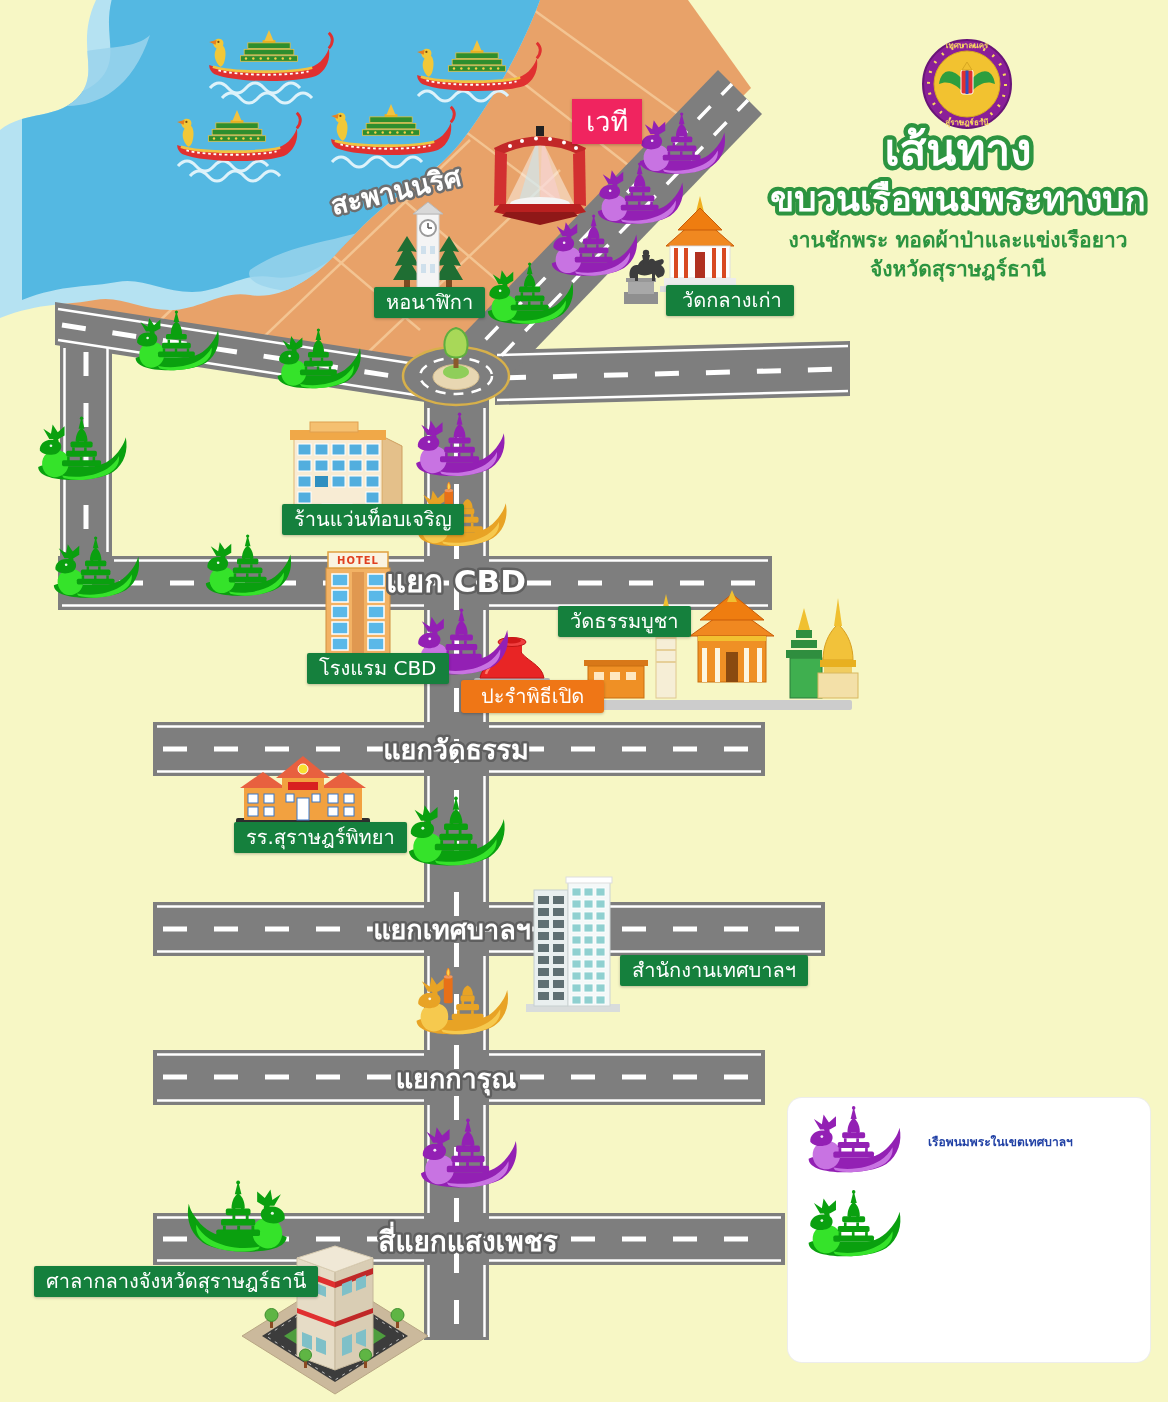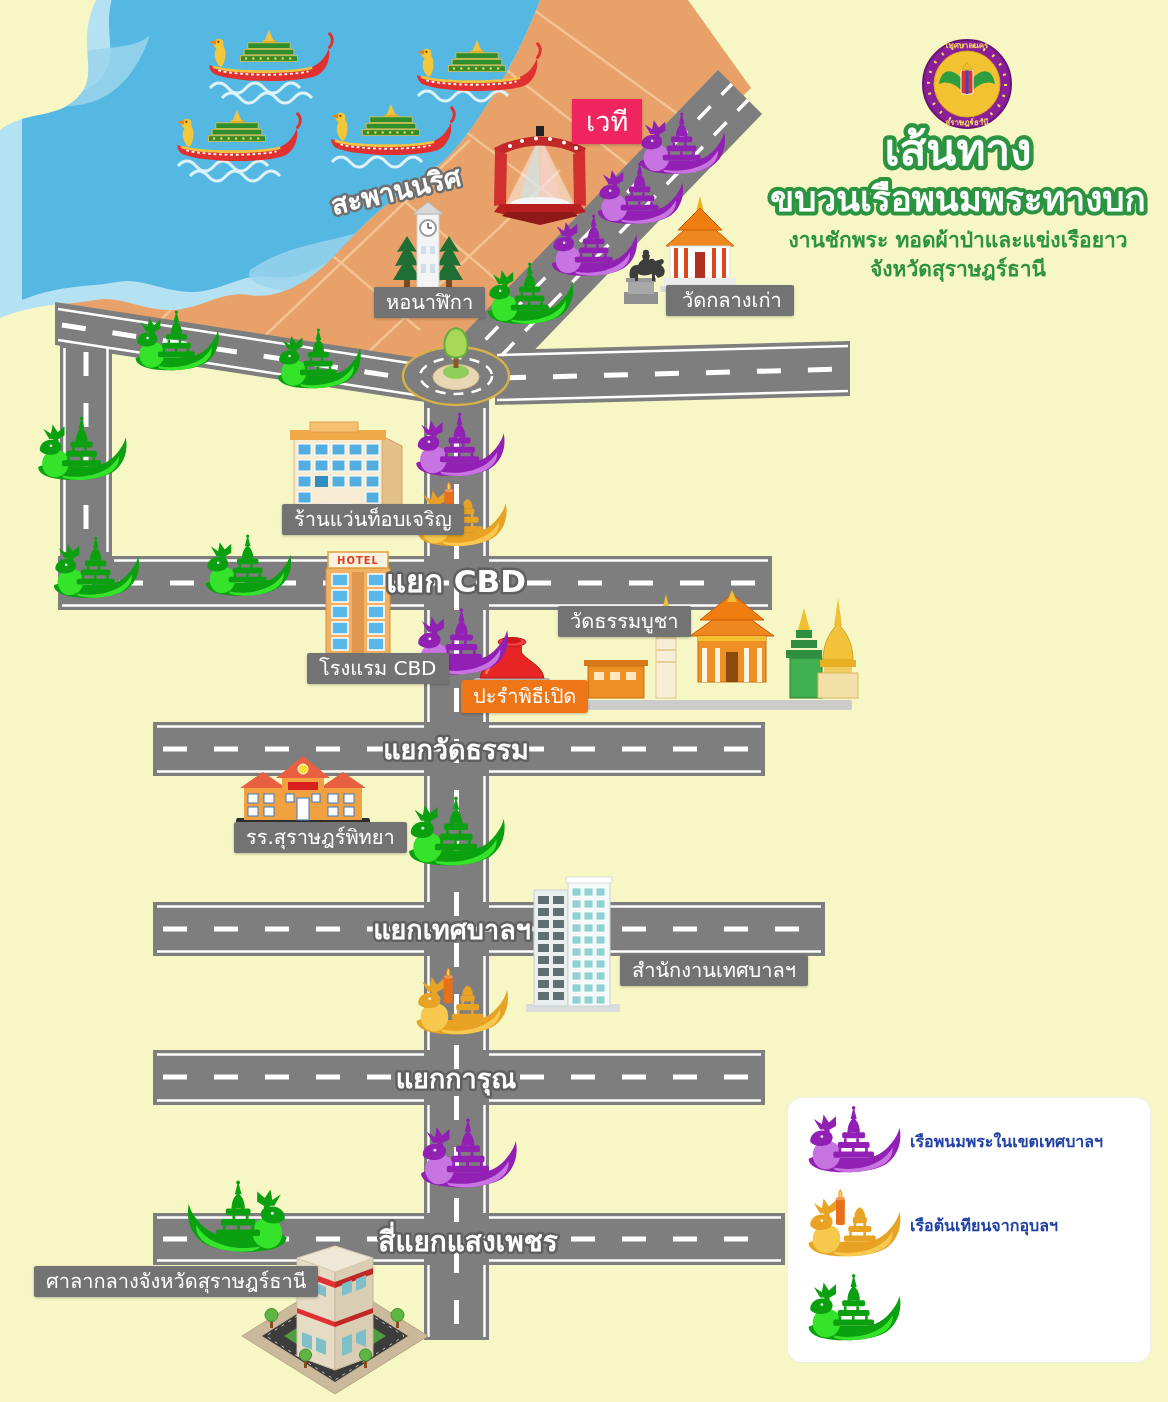--- a/index.html
+++ b/index.html
@@ -4,30 +4,30 @@
 <style>
   html,body{margin:0;padding:0;}
   body{
     width:1168px;height:1402px;position:relative;overflow:hidden;
     background:#f7f7c5;
     font-family:"DejaVu Sans","Liberation Sans",sans-serif;
   }
   #scene{position:absolute;left:0;top:0;width:1168px;height:1402px;}
   #base{position:absolute;left:0;top:0;}
   .lbl{position:absolute;white-space:nowrap;font-weight:normal;color:#fff;line-height:1.15;}
-  .teal{background:#737373;padding:4px 12px;font-size:20px;border-radius:2px;box-shadow:0 1px 3px rgba(0,0,0,.25);}
+  .teal{background:#15803d;padding:4px 12px;font-size:20px;border-radius:2px;box-shadow:0 1px 3px rgba(0,0,0,.25);}
   .pink{background:#f0245f;padding:7px 14px;font-size:27px;box-shadow:0 1px 3px rgba(0,0,0,.25);}
-  .orange{background:#ef7616;padding:5px 12px;font-size:20px;border-radius:3px;box-shadow:0 1px 3px rgba(0,0,0,.25);}
+  .orange{background:#ef7616;padding:5px 20px;font-size:20px;border-radius:3px;box-shadow:0 1px 3px rgba(0,0,0,.25);}
   .legend{
     position:absolute;left:788px;top:1098px;width:362px;height:264px;
     background:#ffffff;border-radius:14px;box-shadow:0 0 0 1px #ededed;
   }
   .legend-row{display:flex;align-items:center;height:82px;padding-left:10px;margin-top:2px;}
   .legend-row svg{width:106px;height:72px;flex:none;}
-  .legend-row span{font-size:16px;font-weight:bold;color:#2141a5;margin-left:6px;}
+  .legend-row span{font-size:12px;font-weight:bold;color:#2141a5;margin-left:24px;}
   
   .title1{font-size:44px;font-weight:bold;fill:#fff;stroke:#2c9440;stroke-width:9px;paint-order:stroke;stroke-linejoin:round;}
   .title2{font-size:35px;font-weight:bold;fill:#fff;stroke:#2c9440;stroke-width:8px;paint-order:stroke;stroke-linejoin:round;}
   .subtitle{font-size:21px;font-weight:bold;fill:#2c9440;}
   .road-label{font-weight:bold;fill:#fff;stroke:#5f5f5f;stroke-width:5px;paint-order:stroke;stroke-linejoin:round;}
   .bridge-label{font-weight:bold;fill:#fff;stroke:#6f6f6f;stroke-width:5px;paint-order:stroke;stroke-linejoin:round;}
   .boat-purple{--d:#9320b4;--l:#c873e2;}
   .boat-green{--d:#0aa00f;--l:#35e32a;}
   .boat-gold{--d:#e8a325;--l:#f6c94e;}
 </style>
@@ -589,25 +589,19 @@
 <div class="lbl teal" style="left:34px;top:1266px;">ศาลากลางจังหวัดสุราษฎร์ธานี</div>
 
 <div class="legend">
   <div class="legend-row">
     <svg viewBox="0 0 120 80" class="boat-purple">
           <use href="#boatA"></use>
         </svg>
     <span>เรือพนมพระในเขตเทศบาลฯ</span>
   </div>
   <div class="legend-row">
-    <svg viewBox="0 0 120 80" class="boat-gold">
-          <use href="#boatB"></use>
-        </svg>
-    <span>เรือต้นเทียนจากอุบลฯ</span>
-  </div>
-  <div class="legend-row">
     <svg viewBox="0 0 120 80" class="boat-green">
           <use href="#boatA"></use>
         </svg>
   </div>
 </div>
 
 </div>
 
 </body></html>

